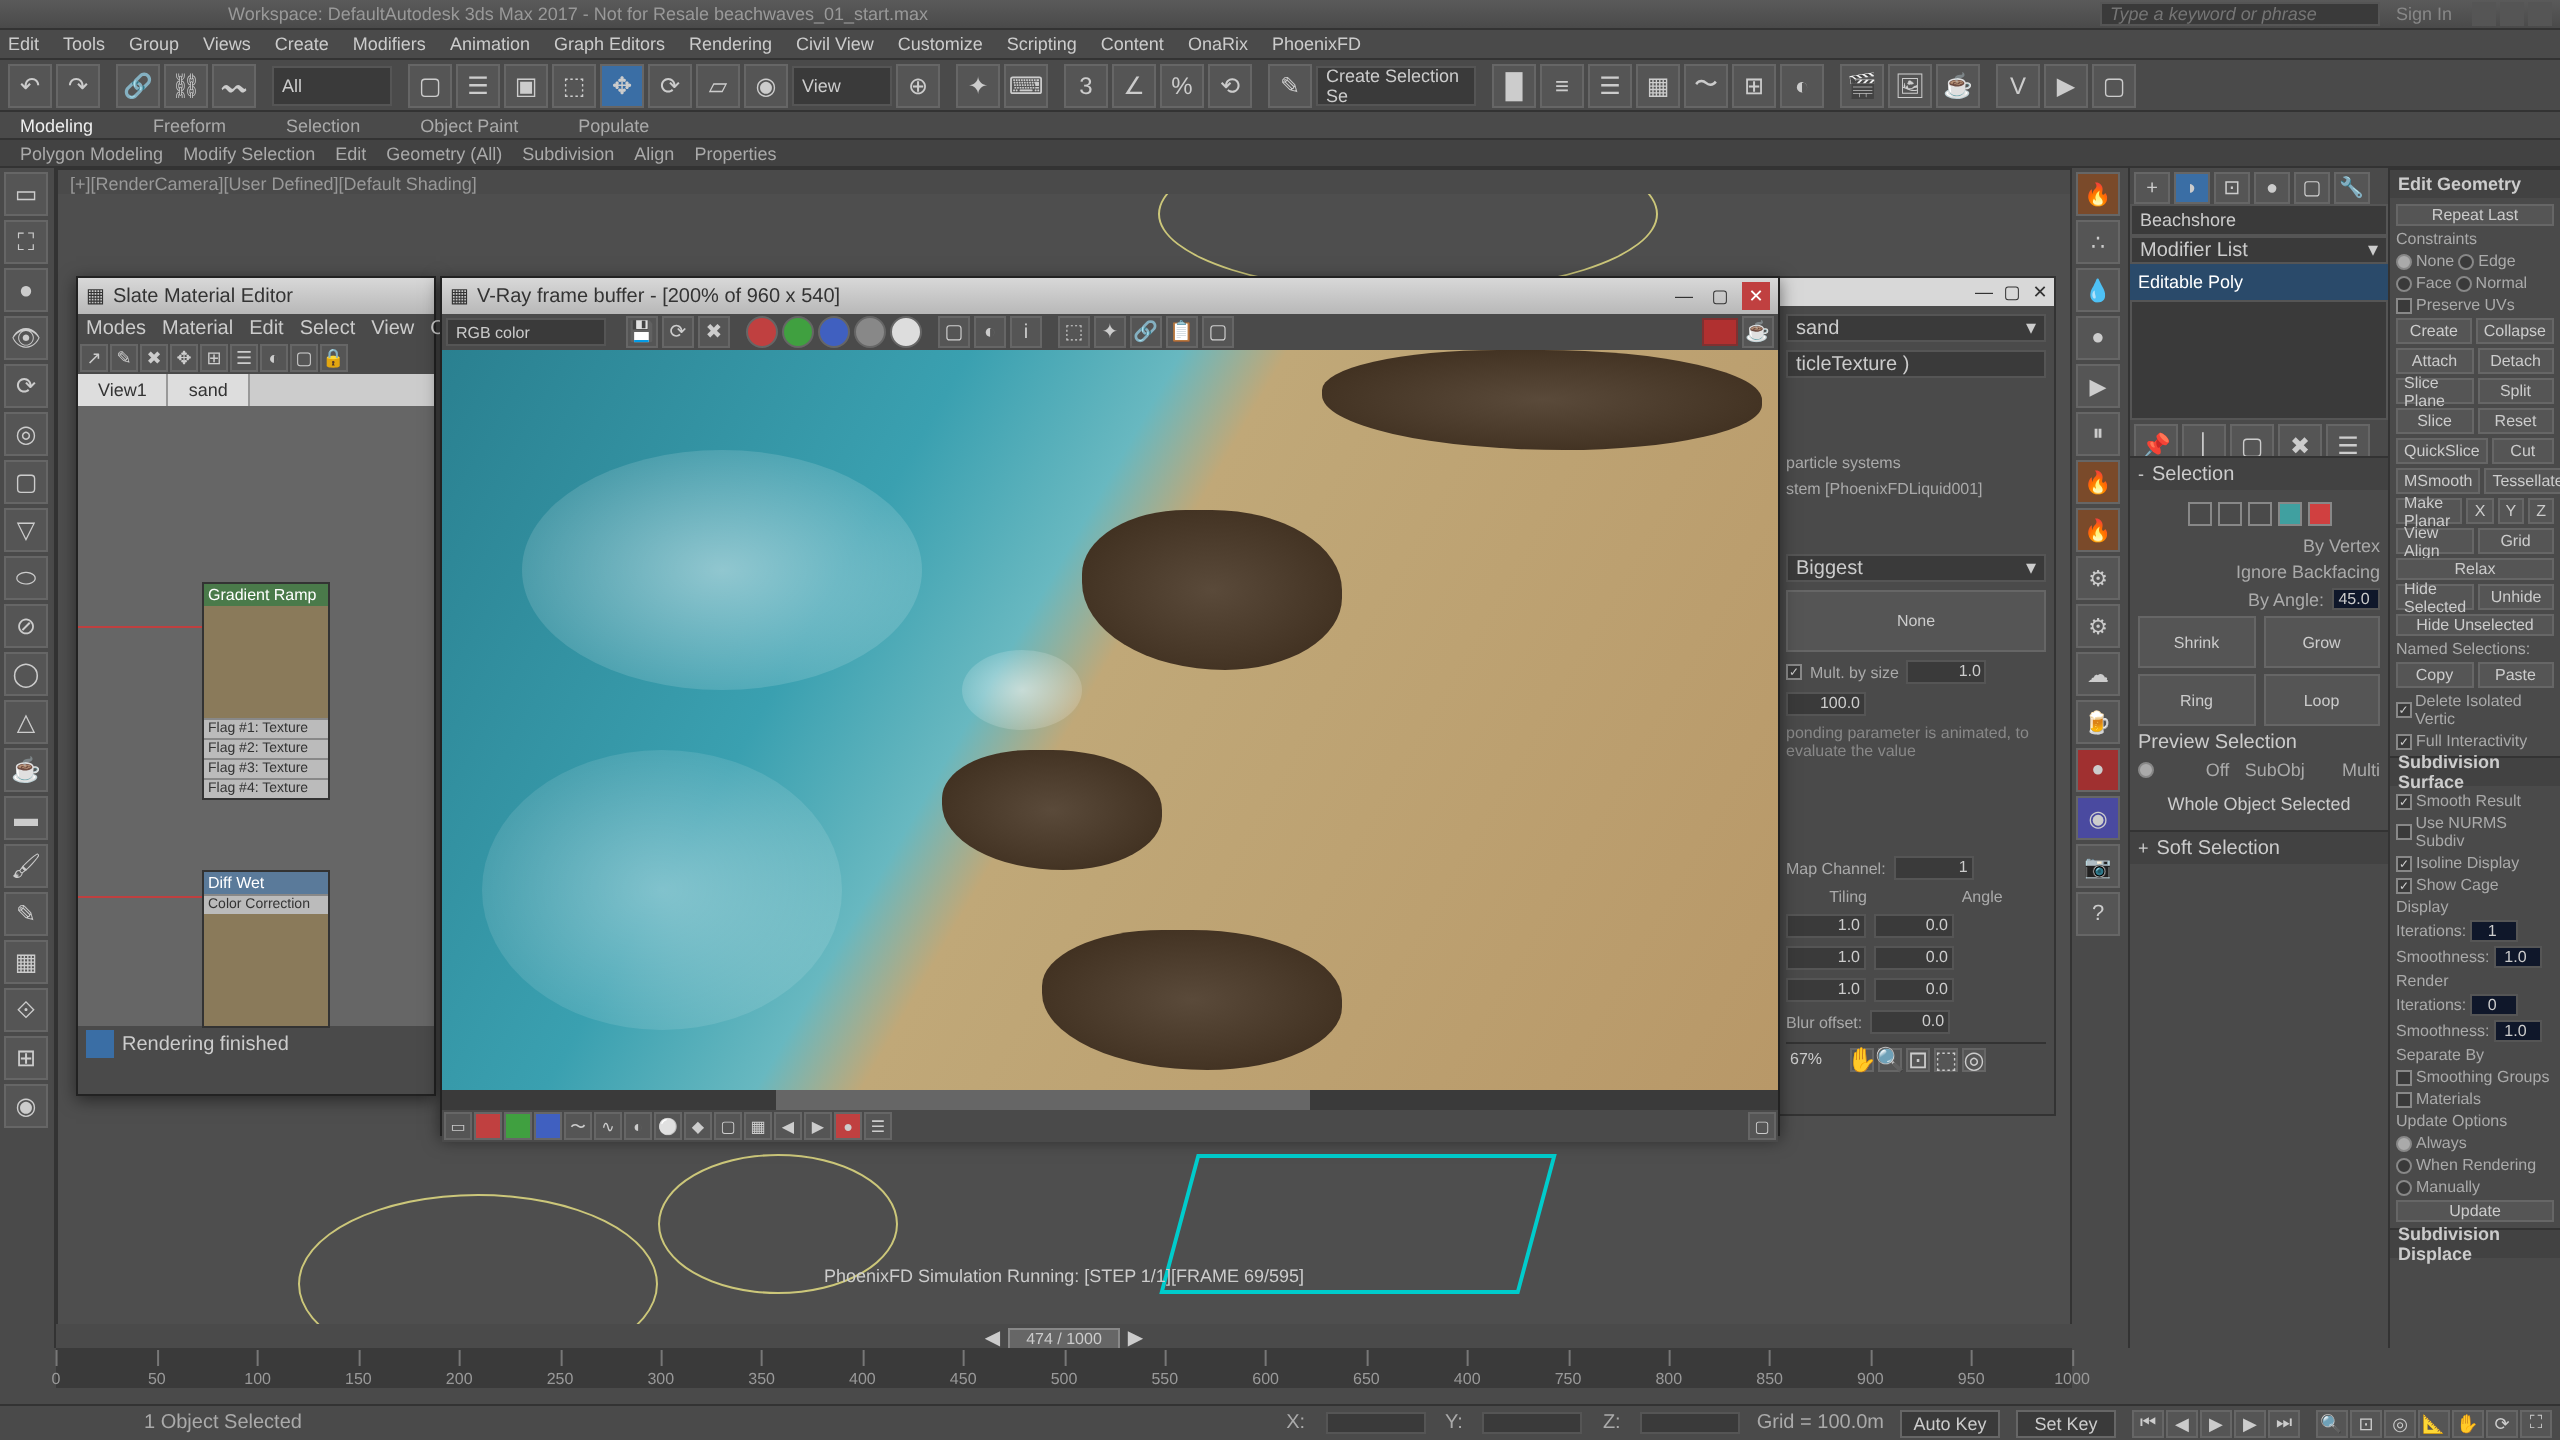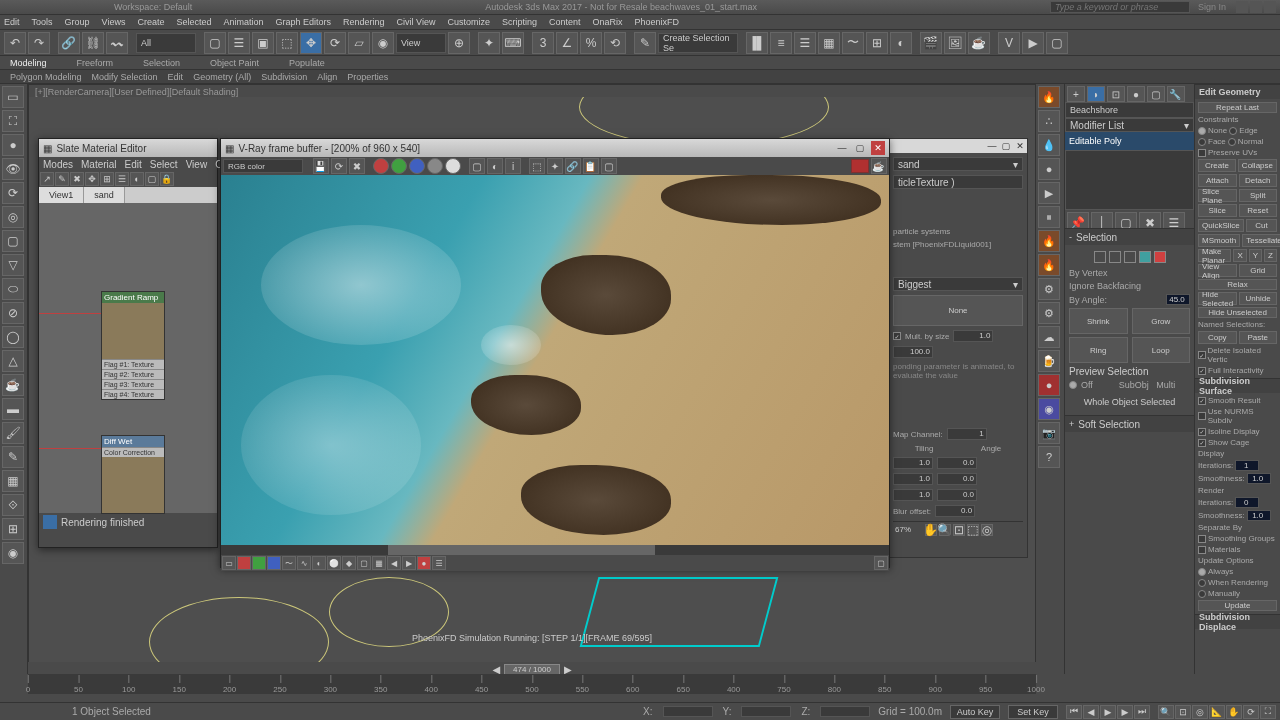--- a/index.html
+++ b/index.html
@@ -1,20 +1,20 @@
 <!DOCTYPE html>
 <html><head>
 <meta charset="utf-8">
 <style>
 * { margin: 0; padding: 0; box-sizing: border-box; font-family: "Segoe UI", Tahoma, sans-serif; font-size: 10px; }
 body { background: #4a4a4a; color: #cccccc; width: 1280px; height: 720px; overflow: hidden; position: relative; }
 
 
 .title-bar { height: 15px; background: linear-gradient(#5a5a5a, #4a4a4a); display: flex; align-items: center; padding: 0 4px; border-bottom: 1px solid #333; }
-.title-bar .app-title { flex: 1; text-align: center; color: #999; font-size: 9px; }
+.title-bar .app-title { flex: 1; text-align: left; color: #999; font-size: 9px; }
 .title-bar .search { width: 140px; height: 12px; background: #3a3a3a; border: 1px solid #555; color: #888; font-style: italic; padding: 0 4px; font-size: 9px; }
 .title-bar .signin { color: #888; margin-left: 8px; font-size: 9px; }
 .title-bar .workspace { color: #999; font-size: 9px; margin-left: 110px; }
 .title-bar .controls { display: flex; gap: 2px; margin-left: 10px; }
 .title-bar .ctrl { width: 12px; height: 12px; background: #555; }
 
 
 .menu-bar { height: 15px; background: #4a4a4a; display: flex; align-items: center; padding: 0 4px; gap: 12px; border-bottom: 1px solid #333; }
 .menu-bar span { color: #ccc; font-size: 9px; cursor: pointer; }
 
@@ -58,21 +58,21 @@
 .cmd-icons .tb-btn { width: 18px; height: 16px; font-size: 10px; }
 .cmd-name { height: 16px; background: #3a3a3a; border: 1px solid #555; color: #ccc; padding: 0 4px; font-size: 9px; display: flex; align-items: center; }
 .cmd-dropdown { height: 14px; background: #3a3a3a; border: 1px solid #555; color: #ccc; padding: 0 4px; font-size: 9px; display: flex; align-items: center; justify-content: space-between; }
 .cmd-list { height: 18px; background: #2a4a6a; color: #fff; padding: 0 4px; font-size: 9px; display: flex; align-items: center; }
 .cmd-stack { height: 60px; background: #3a3a3a; border: 1px solid #555; }
 .cmd-stackbtns { height: 18px; display: flex; gap: 2px; padding: 2px; }
 .cmd-rollout { background: #4a4a4a; border-top: 1px solid #333; }
 .cmd-rollout-head { height: 16px; background: #424242; color: #ccc; padding: 0 4px; font-size: 9px; display: flex; align-items: center; gap: 4px; }
 .cmd-rollout-body { padding: 4px; display: flex; flex-direction: column; gap: 3px; }
 .cmd-row { display: flex; align-items: center; gap: 4px; }
-.cmd-row label { color: #aaa; font-size: 9px; flex: 1; }
+.cmd-row label { color: #aaa; font-size: 9px; flex: 1; text-align: right; }
 .cmd-btn { height: 26px; background: #555; border: 1px solid #666; color: #ccc; font-size: 8px; padding: 0 6px; display: flex; align-items: center; justify-content: center; }
 .cmd-btn.wide { flex: 1; }
 .sel-icons { display: flex; gap: 3px; justify-content: center; padding: 2px; }
 .sel-ico { width: 12px; height: 12px; border: 1px solid #888; }
 .sel-ico.r { background: #d04040; }
 .sel-ico.c { background: #40a0a0; }
 .whole-sel { text-align: center; color: #ccc; font-size: 9px; padding: 4px; }
 
 
 .edit-panel { width: 86px; background: #4a4a4a; border-left: 1px solid #333; display: flex; flex-direction: column; overflow: hidden; }
@@ -164,21 +164,21 @@
     <div class="ctrl"></div>
   </div>
 </div>
 
 <div class="menu-bar">
   <span>Edit</span>
   <span>Tools</span>
   <span>Group</span>
   <span>Views</span>
   <span>Create</span>
-  <span>Selected</span>
+  <span>Modifiers</span>
   <span>Animation</span>
   <span>Graph Editors</span>
   <span>Rendering</span>
   <span>Civil View</span>
   <span>Customize</span>
   <span>Scripting</span>
   <span>Content</span>
   <span>OnaRix</span>
   <span>PhoenixFD</span>
 </div>

